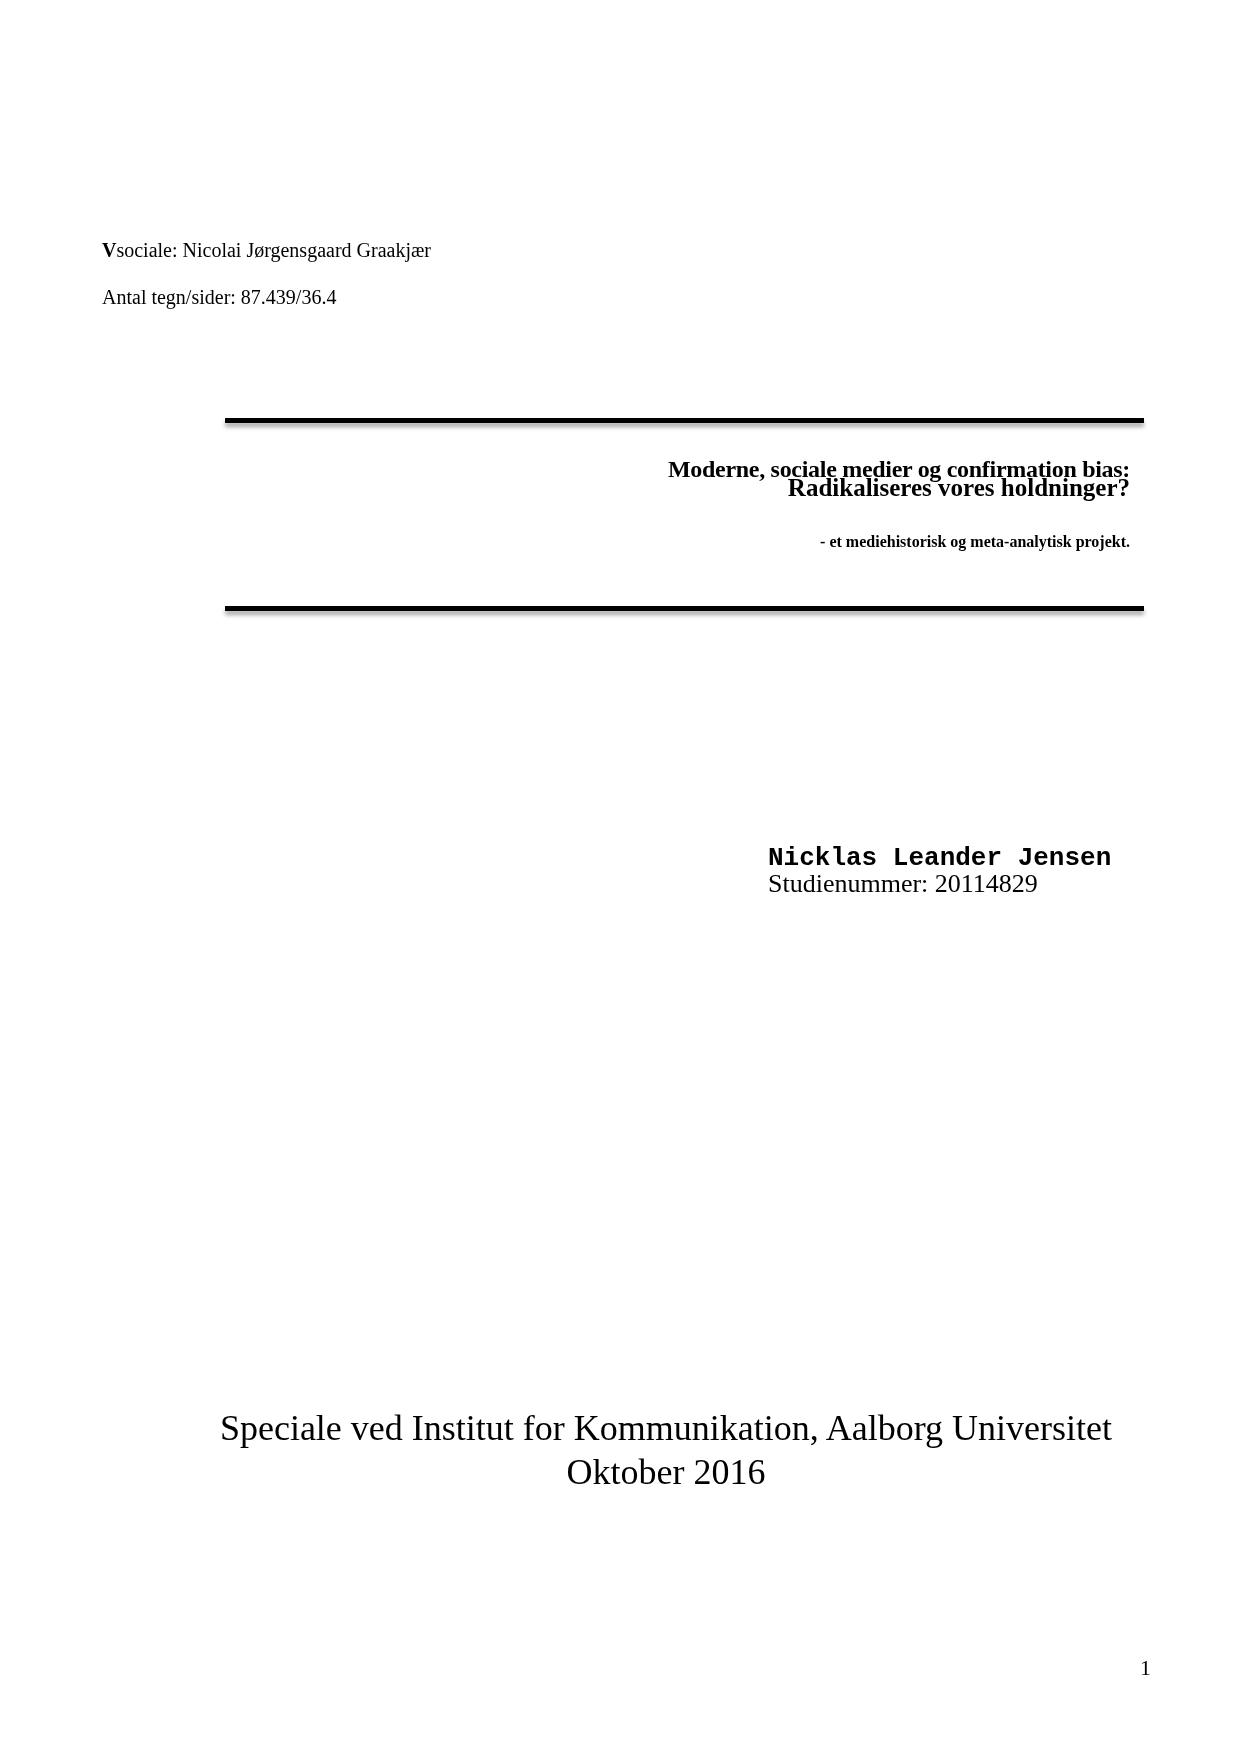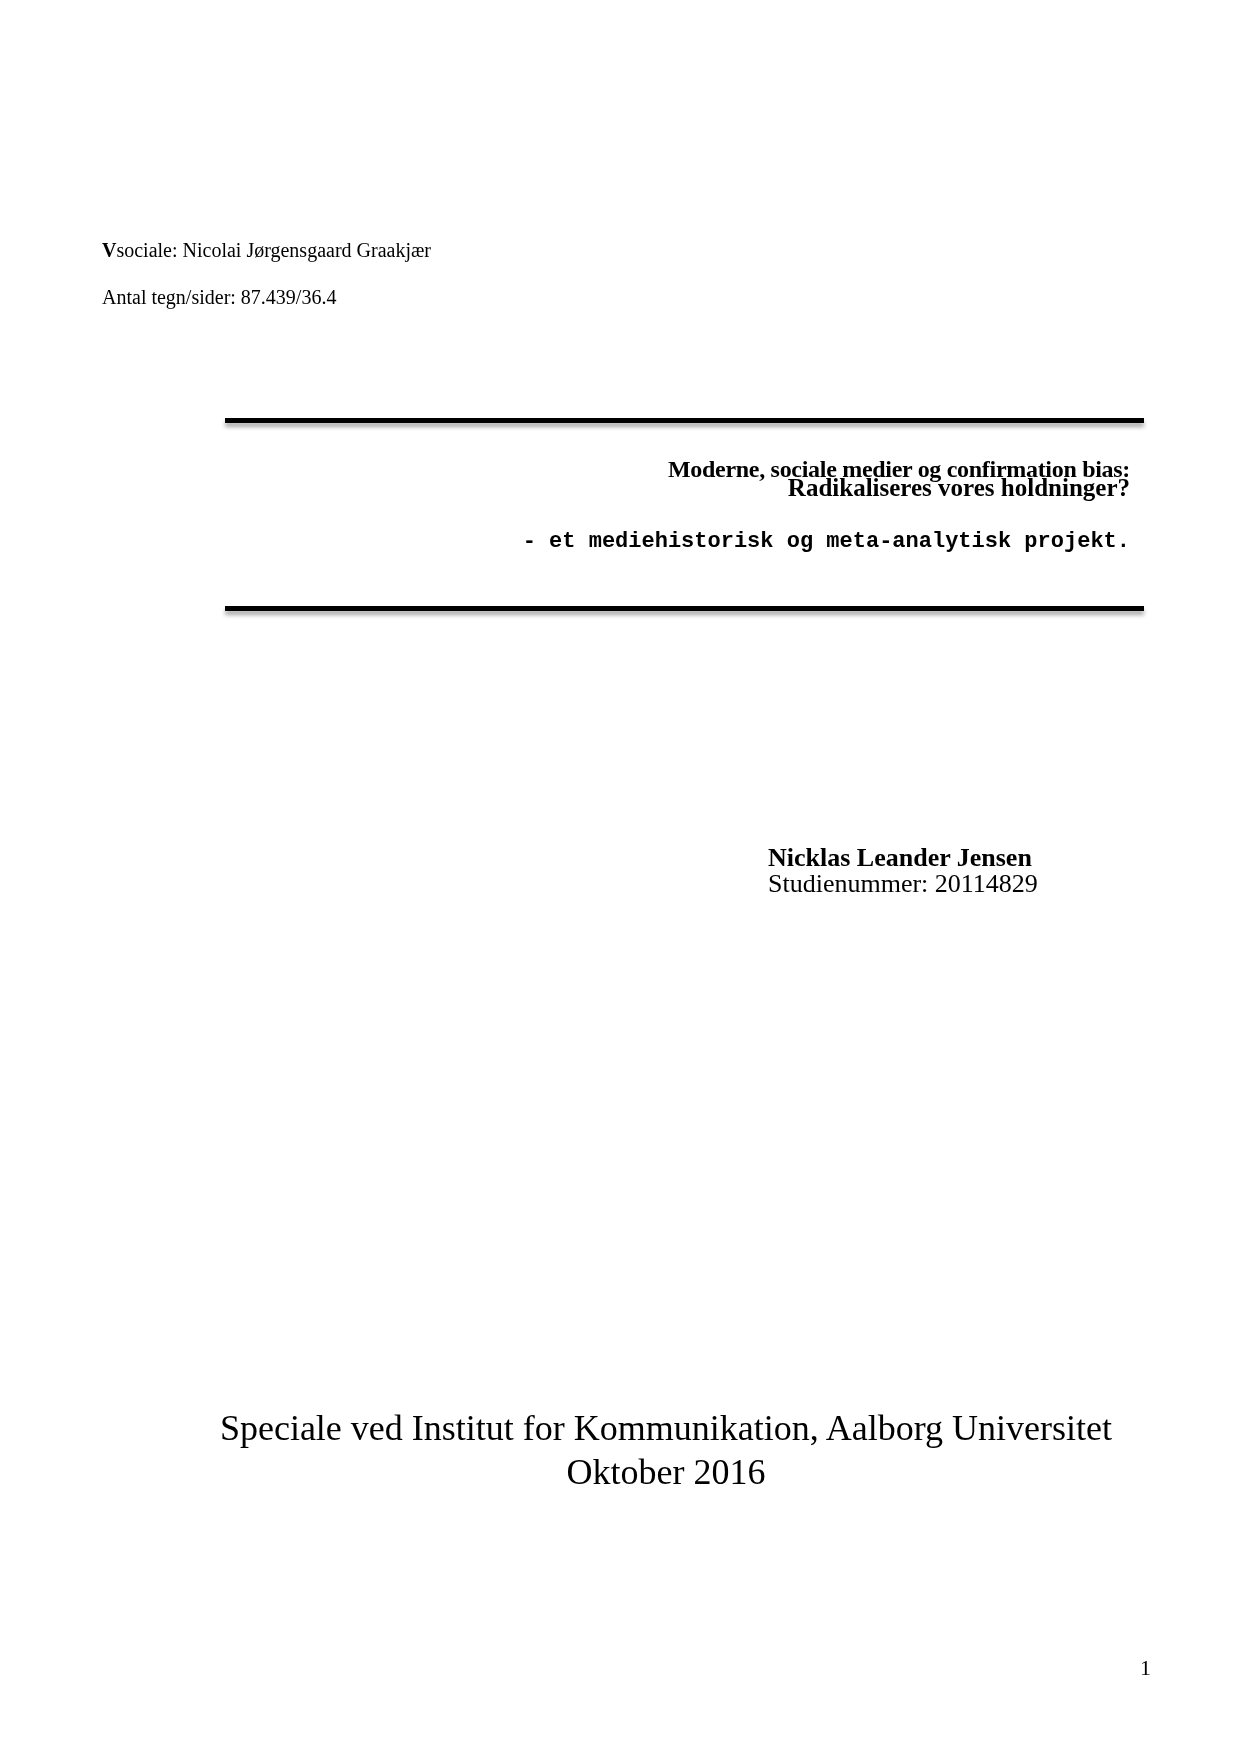--- a/index.html
+++ b/index.html
@@ -50,32 +50,31 @@
       line-height: 36px;
       letter-spacing: -0.3px;
     }
     #subtitle {
       top: 474px;
       font-size: 25px;
       line-height: 28px;
     }
     #subsubtitle {
       top: 530px;
-      font-size: 22px;
+      font-size: 16px;
       line-height: 24px;
-      font-family: Liberation Mono, monospace;
     }
 
     
     .author {
       left: 768px;
       font-size: 26px;
       line-height: 26px;
     }
-    #author-name { top: 845px; font-weight: bold; }
+    #author-name { top: 845px; font-weight: bold; font-family: Liberation Mono, monospace; }
     #student-number { top: 871px; }
 
     
     .inst {
       left: 0;
       width: 1332px;
       text-align: center;
       font-size: 36px;
       line-height: 38px;
     }

